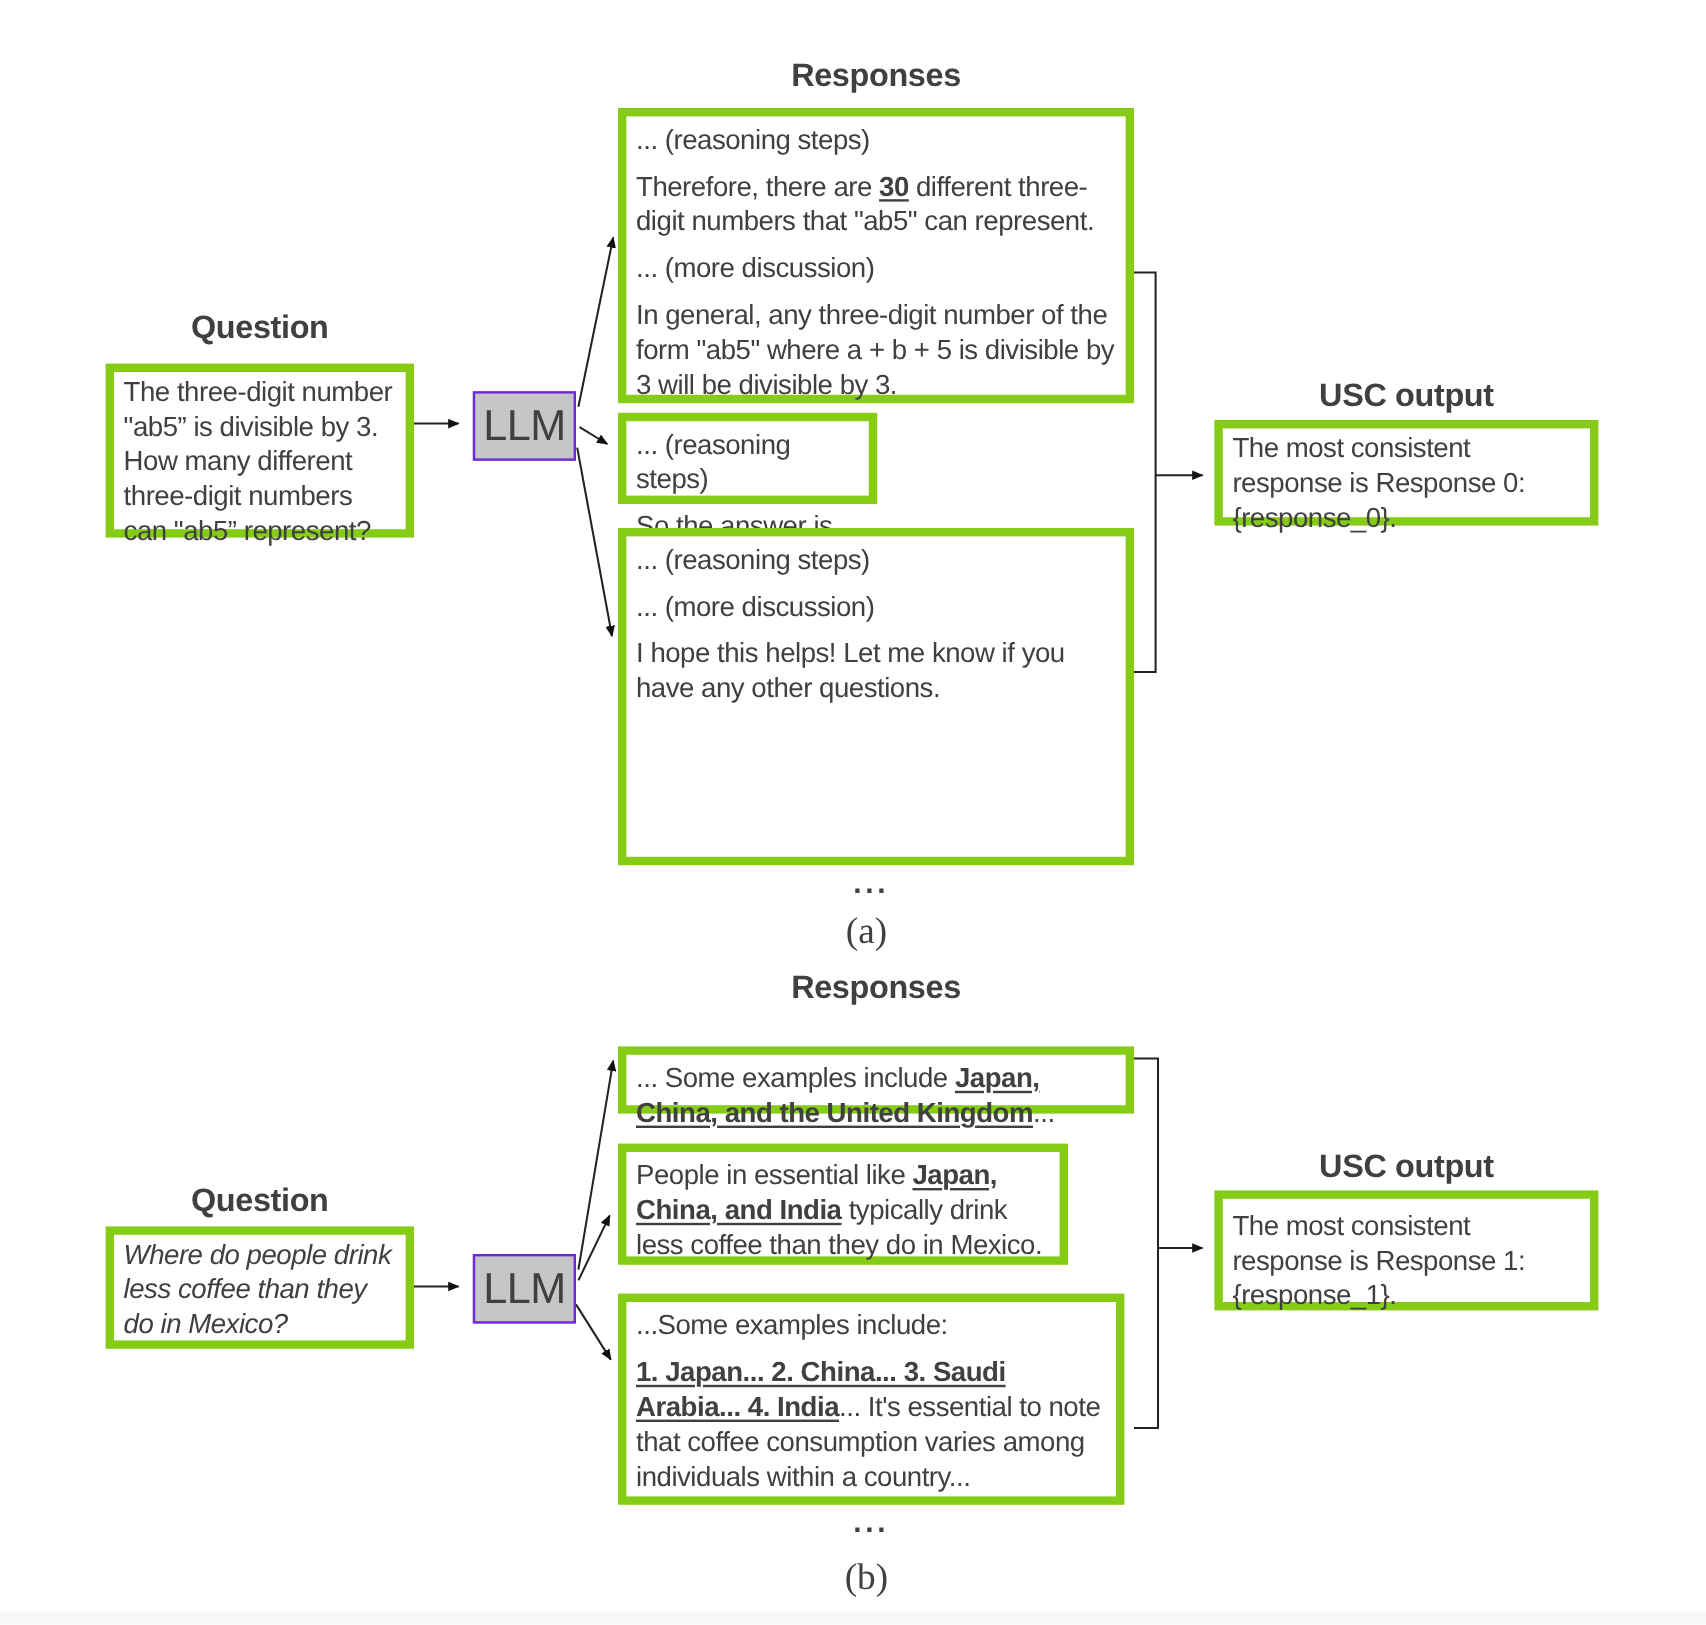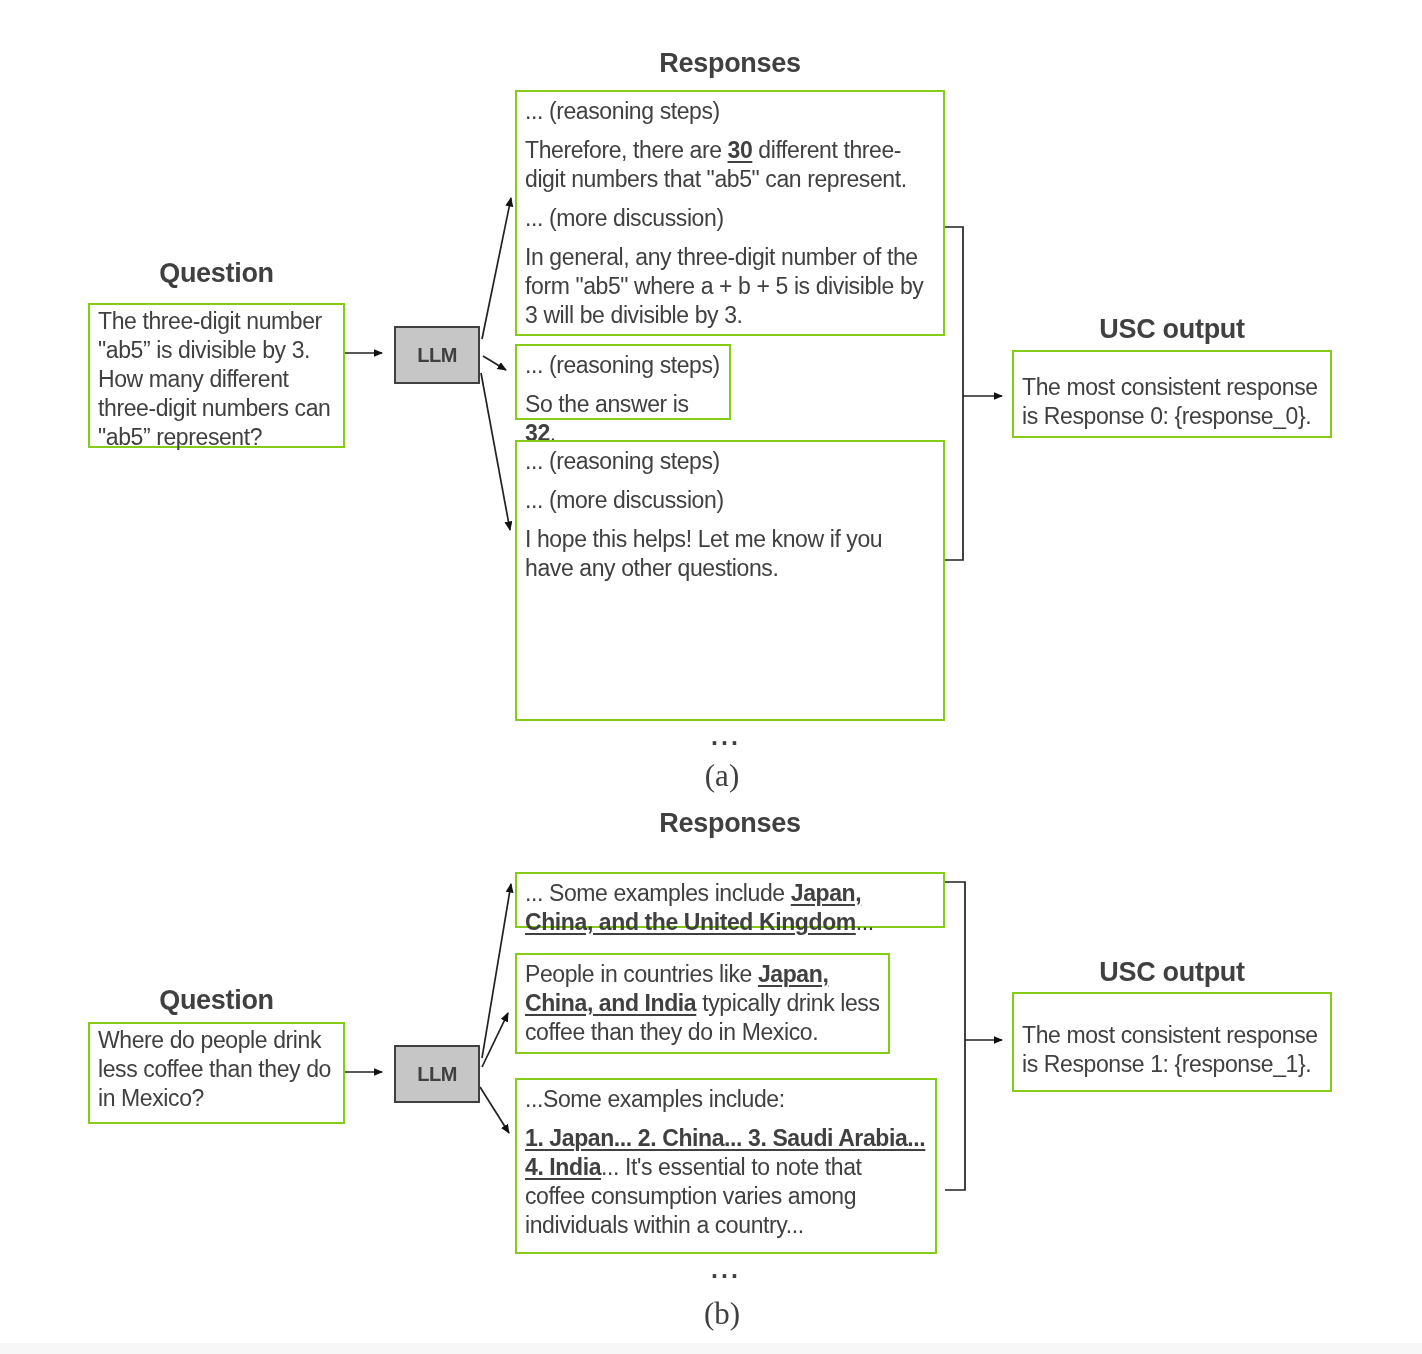--- a/index.html
+++ b/index.html
@@ -8,21 +8,21 @@
     width:1422px;height:1354px;
     background:#ffffff;
     font-family:"Liberation Sans","DejaVu Sans",sans-serif;
     color:#404040;
     overflow:hidden;
   }
   .overlay{position:absolute;left:0;top:0;z-index:1;}
   .box{
     position:absolute;
     background:#ffffff;
-    border:2px solid #84cc16;
+    border:7px solid #84cc16;
     box-sizing:border-box;
     font-size:23px;
     line-height:29px;
     letter-spacing:-0.4px;
     padding:2px 8px 4px 8px;
     z-index:2;
   }
   .box p{margin:3px 0 10px 0;}
   .box p:last-child{margin-bottom:0;}
   .emph{font-weight:bold;text-decoration:underline;text-decoration-thickness:2px;text-underline-offset:3px;}
@@ -30,24 +30,24 @@
     position:absolute;
     font-weight:bold;
     font-size:27px;
     text-align:center;
     z-index:2;
     letter-spacing:-0.3px;
   }
   .llm-box{
     position:absolute;
     background:#c6c6c6;
-    border:2px solid #404040;
+    border:2px solid #6d28d9;
     box-sizing:border-box;
     display:flex;align-items:center;justify-content:center;
-    font-weight:bold;font-size:20px;
+    font-weight:normal;font-size:36px;
     z-index:2;
     letter-spacing:-0.5px;
   }
   .usc-box{
     display:flex;flex-direction:column;justify-content:center;
     padding-top:16px;padding-bottom:0;
   }
   .ellipsis{
     position:absolute;
     font-weight:800;
@@ -129,26 +129,26 @@
 
   <div class="caption" style="left:515px;top:758px;width:414px;">(a)</div>
 
   <div class="panel-title" style="left:515px;top:808px;width:430px;">Responses</div>
 
   <div class="box" style="left:515px;top:872px;width:430px;height:56px;">
       <p><span>... Some examples include </span><strong class="emph">Japan, China, and the United Kingdom</strong><span>...</span></p>
     </div>
 
   <div class="box" style="left:515px;top:953px;width:375px;height:101px;">
-      <p><span>People in countries like </span><strong class="emph">Japan, China, and India</strong><span> typically drink less coffee than they do in Mexico.</span></p>
+      <p><span>People in essential like </span><strong class="emph">Japan, China, and India</strong><span> typically drink less coffee than they do in Mexico.</span></p>
     </div>
 
   <div class="panel-title" style="left:88px;top:985px;width:257px;">Question</div>
 
-  <div class="box" style="left:88px;top:1022px;width:257px;height:102px;">Where do people drink less coffee than they do in Mexico?</div>
+  <div class="box" style="left:88px;top:1022px;width:257px;height:102px;font-style:italic;">Where do people drink less coffee than they do in Mexico?</div>
 
   <div class="llm-box" style="left:394px;top:1045px;width:86px;height:58px;">LLM</div>
 
   <div class="box" style="left:515px;top:1078px;width:422px;height:176px;">
       <p><span>...Some examples include:</span></p>
       <p><strong class="emph">1. Japan... 2. China... 3. Saudi Arabia... 4. India</strong><span>... It's essential to note that coffee consumption varies among individuals within a country...</span></p>
     </div>
 
   <div class="panel-title" style="left:1012px;top:957px;width:320px;">USC output</div>
 

